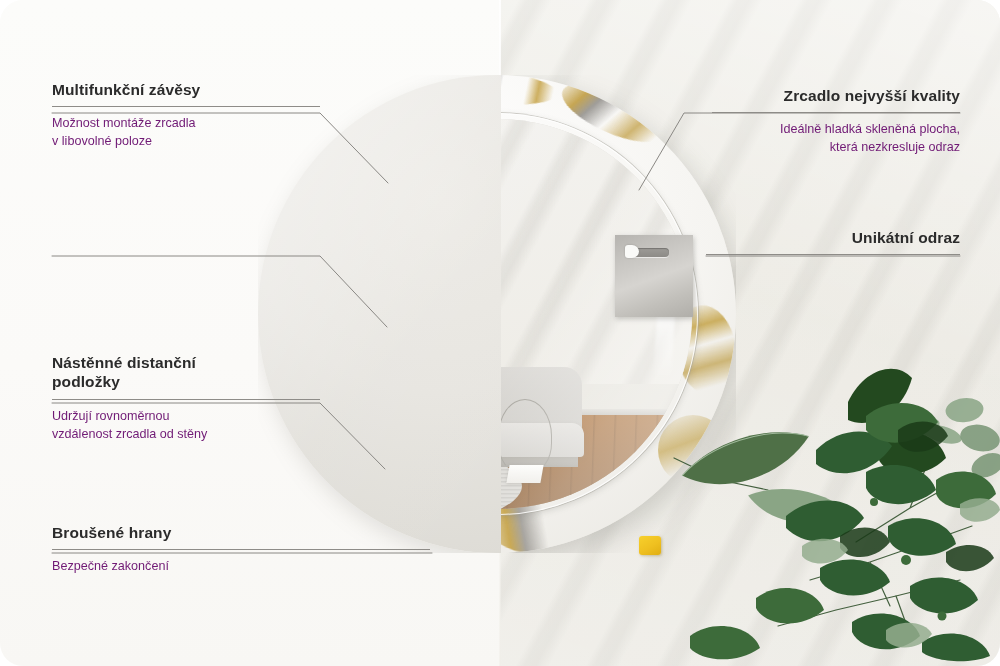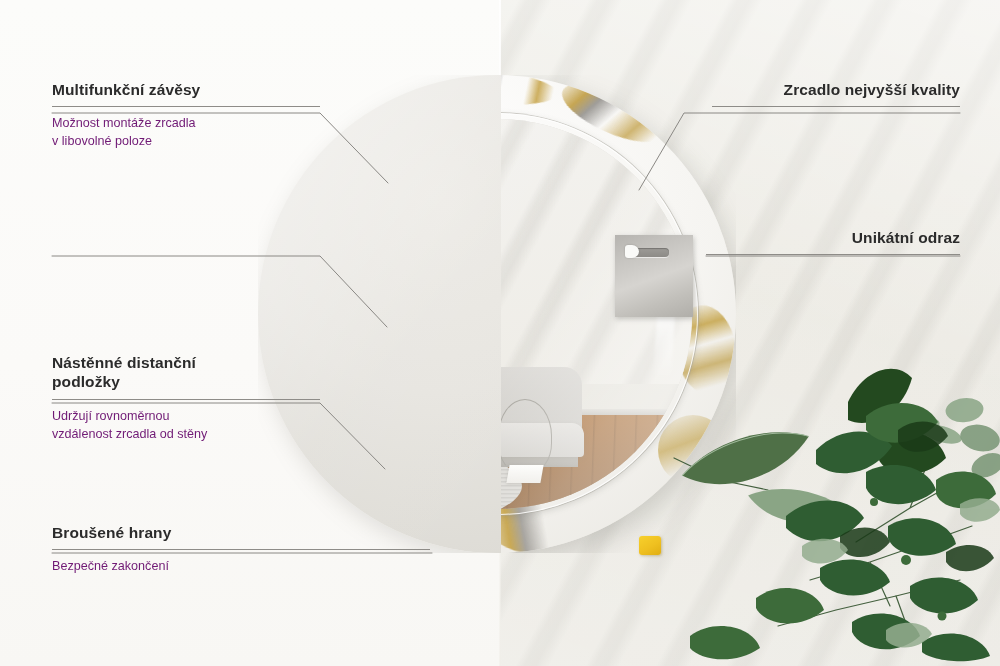--- a/index.html
+++ b/index.html
@@ -10,20 +10,21 @@
   body {
     font-family: "Liberation Sans", sans-serif;
   }
 
   #stage {
     position: relative;
     width: 1000px;
     height: 666px;
     overflow: hidden;
     background: #fdfdfb;
+    border-radius: 23px;
   }
 
   
   .bg-left {
     position: absolute;
     left: 0; top: 0;
     width: 500px; height: 666px;
     background: linear-gradient(180deg,#fcfcfa 0%,#fbfaf8 55%,#f8f7f4 100%);
   }
   .bg-right {
@@ -321,21 +322,21 @@
     margin: 0;
     white-space: pre-line;
   }
   .callout.left  { text-align: left; }
   .callout.right { text-align: right; }
 
   #co-1 { left: 52px; top: 80px;  width: 268px; }
   #co-2 { left: 52px; top: 228px; width: 268px; }
   #co-3 { left: 52px; top: 353px; width: 268px; }
   #co-4 { left: 52px; top: 523px; width: 378px; }
-  #co-5 { left: 712px; top: 80px;  width: 248px; }
+  #co-5 { left: 712px; top: 86px;  width: 248px; }
   #co-6 { left: 706px; top: 228px; width: 254px; }
 
   
   .foliage {
     position: absolute;
     left: 660px; top: 330px;
     width: 340px; height: 336px;
     z-index: 8;
     pointer-events: none;
   }
@@ -425,20 +426,22 @@
     <div class="c-title">Nástěnné distanční
 podložky</div>
     <div class="c-rule"></div>
     <div class="c-desc">Udržují rovnoměrnou
 vzdálenost zrcadla od stěny</div>
   </div>
 
   <div class="callout right" id="co-5">
     <div class="c-title">Zrcadlo nejvyšší kvality</div>
     <div class="c-rule"></div>
+    <div class="c-desc">Ideálně hladká skleněná plocha,
+která nezkresluje odraz</div>
   </div>
 
   <div class="callout right" id="co-6">
     <div class="c-title">Unikátní odraz</div>
     <div class="c-rule"></div>
   </div>
 
   <div class="foliage">
     <svg width="340" height="336" viewBox="0 0 340 336" fill="none">
       <g stroke="#44603f" stroke-width="1.2" stroke-linecap="round">

